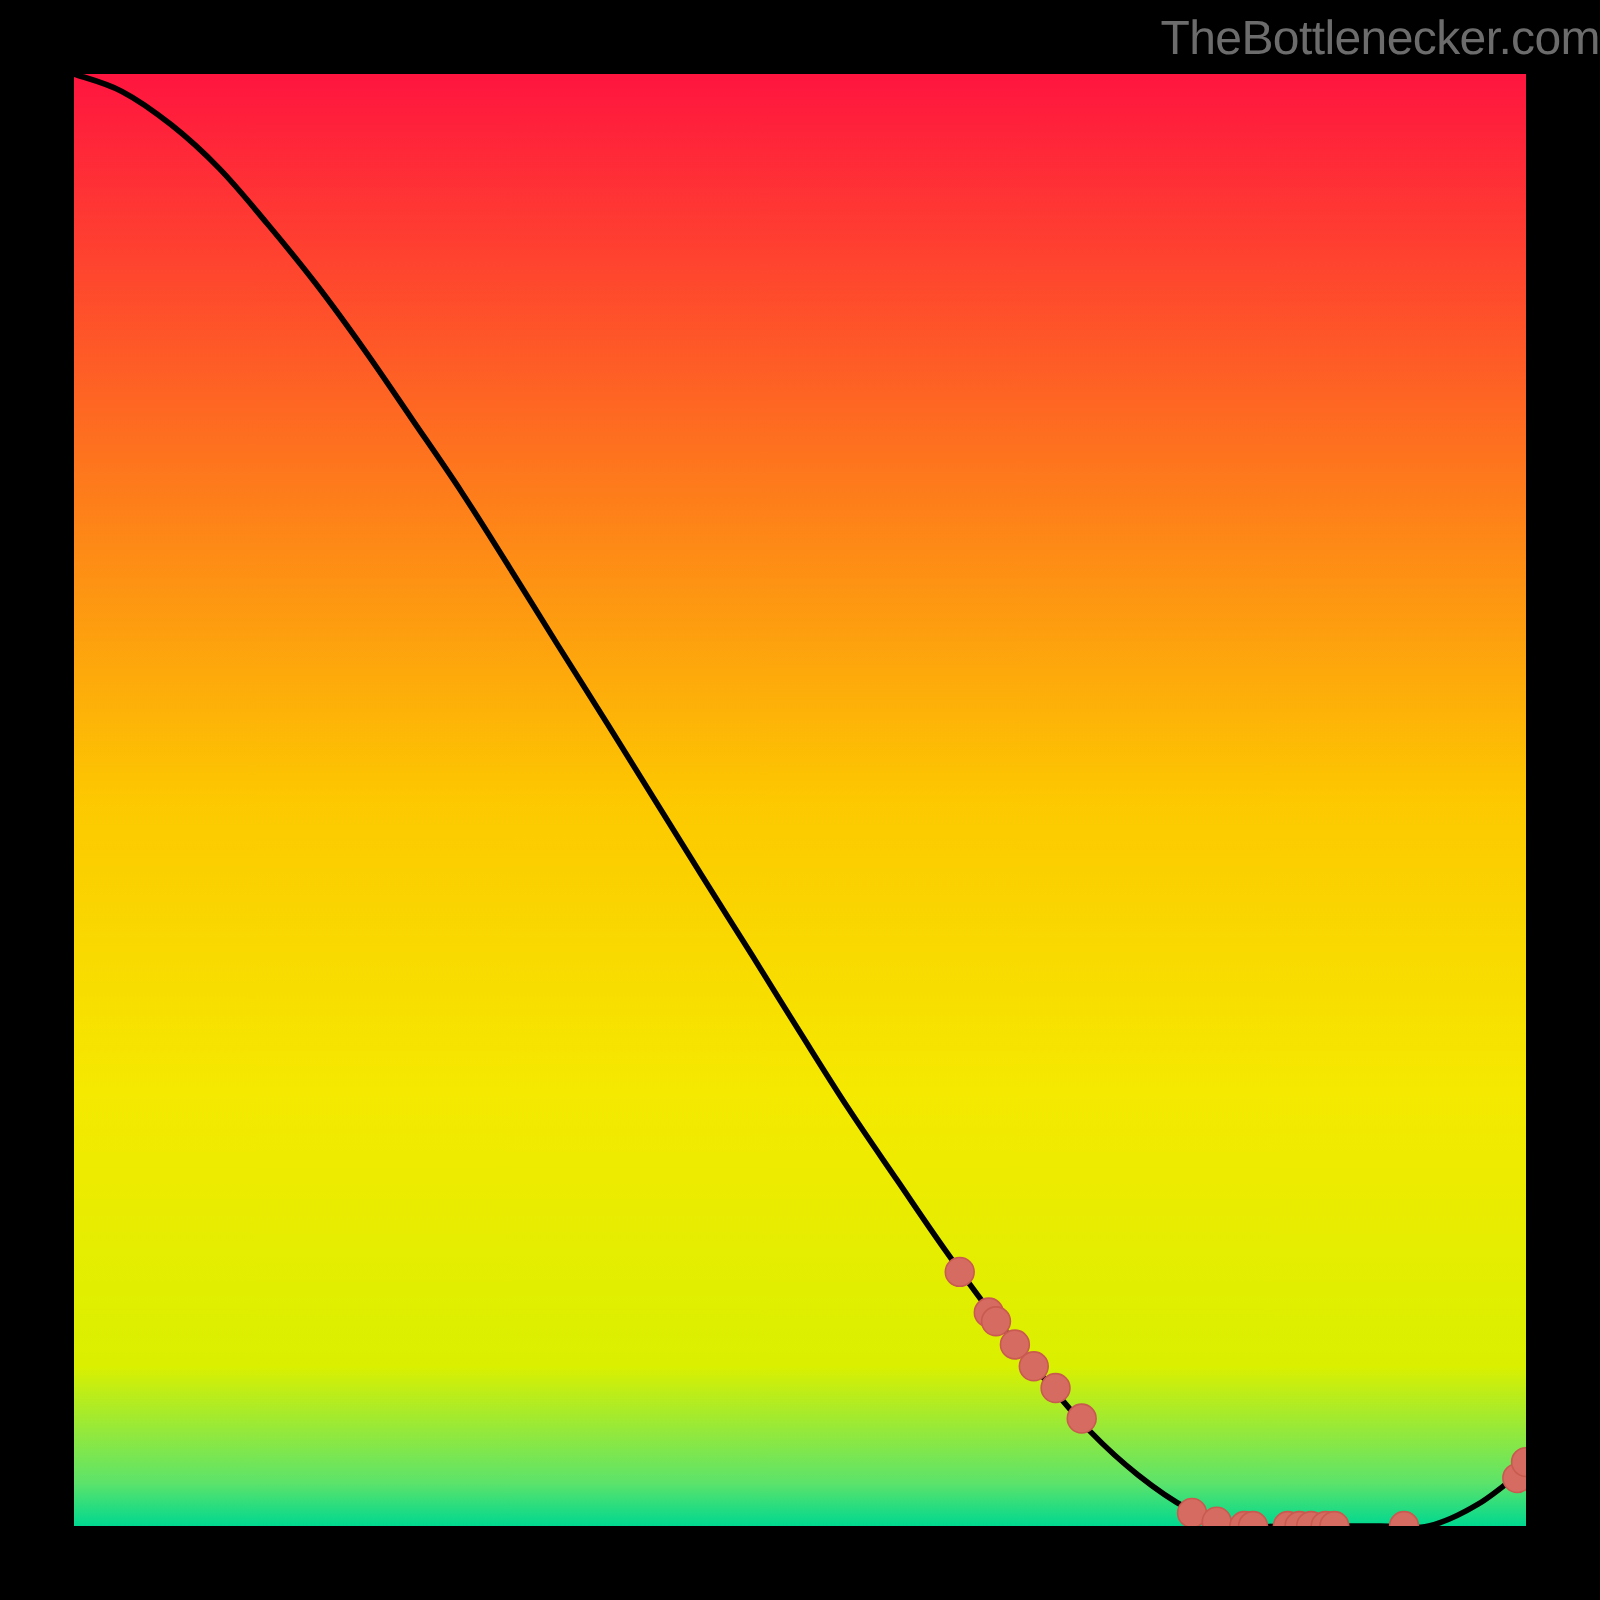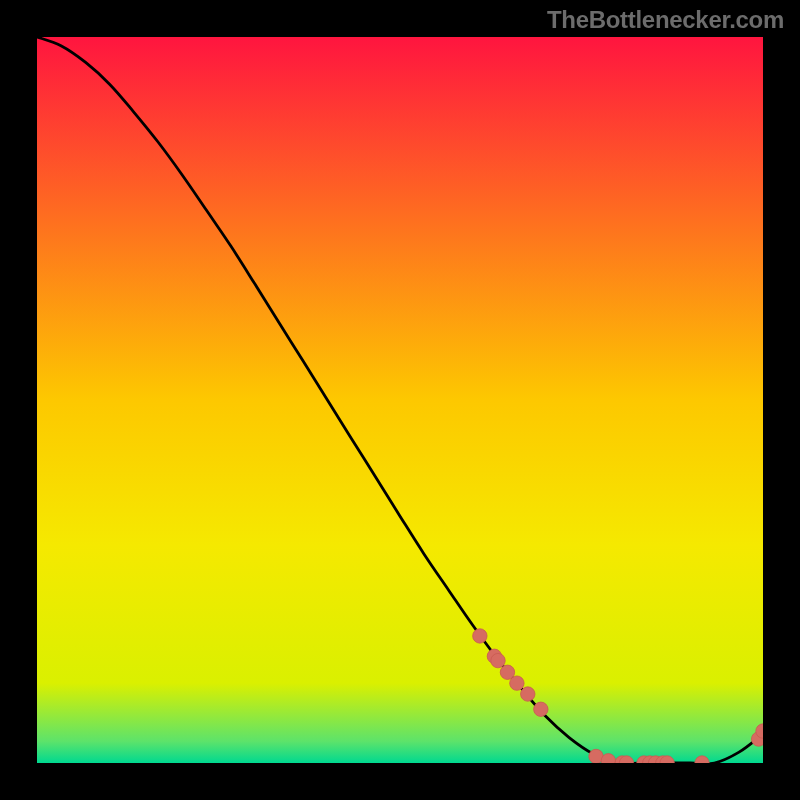--- a/index.html
+++ b/index.html
@@ -11,24 +11,24 @@
     width: 800px;
     height: 800px;
     background: #000;
     position: relative;
     overflow: hidden;
     font-family: Arial, Helvetica, sans-serif;
   }
   .watermark {
     position: absolute;
     top: 6px;
-    right: 16px;
+    right: 0;
     color: #6c6c6c;
     font-size: 24px;
-    font-weight: 700;
+    font-weight: 400;
     z-index: 10;
     letter-spacing: -0.3px;
   }
   .plot-area {
     position: absolute;
     top: 37px;
     left: 37px;
     width: 726px;
     height: 726px;
   }

